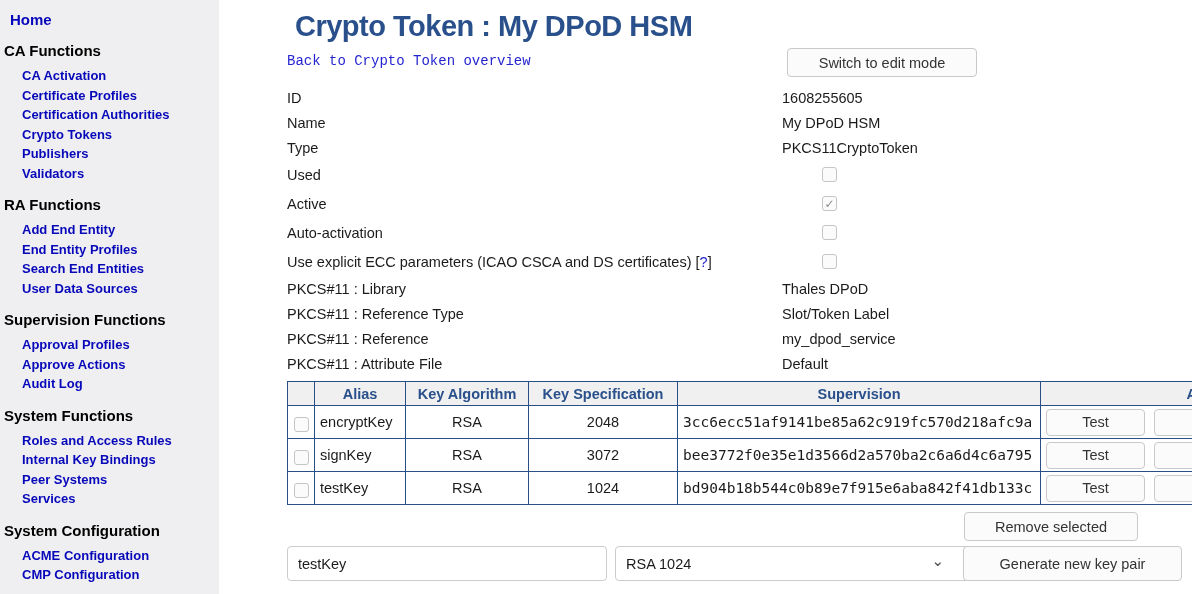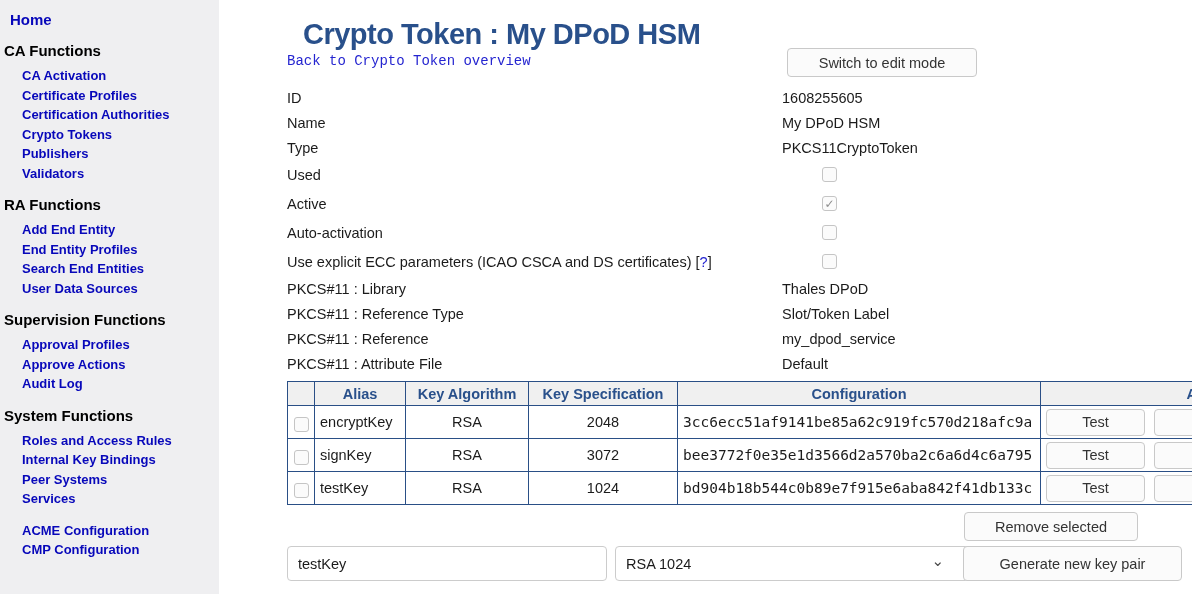--- a/index.html
+++ b/index.html
@@ -22,21 +22,21 @@
   }
   .home-link{display:block;margin:0 0 0 10px;font-size:15px;font-weight:bold;
     color:var(--navlink);text-decoration:none;line-height:19px;cursor:pointer;}
   .side-section{margin-top:12px;}
   .section-title{font-size:15px;font-weight:bold;color:#000;margin:0 0 5px 4px;line-height:20px;}
   .nav-item{display:block;margin-left:22px;font-size:13px;font-weight:bold;
     color:var(--navlink);text-decoration:none;line-height:19.5px;cursor:pointer;}
   
   .main{position:absolute;left:287px;top:0;width:905px;height:594px;}
   .page-title{
-    position:absolute;left:0;top:2px;margin:16px;font-size:29px;font-weight:bold;
+    position:absolute;left:0;top:2px;margin:8px;font-size:29px;font-weight:bold;
     color:var(--accent);letter-spacing:-0.5px;white-space:nowrap;
   }
   .back-link{
     position:absolute;left:0;top:53px;font-size:14px;color:var(--link);
     text-decoration:none;cursor:pointer;white-space:nowrap;font-family:Liberation Mono, monospace;
   }
   .btn{
     background:#fbfbfb;border:1px solid #c9c9c9;border-radius:4px;color:#333;
     font-family:"Liberation Sans","DejaVu Sans",sans-serif;font-size:14.5px;
     cursor:pointer;text-align:center;padding:0;
@@ -129,20 +129,21 @@
 
   <div class="side-section">
     <div class="section-title">System Functions</div>
     <a class="nav-item">Roles and Access Rules</a>
     <a class="nav-item">Internal Key Bindings</a>
     <a class="nav-item">Peer Systems</a>
     <a class="nav-item">Services</a>
   </div>
 
   <div class="side-section">
+    <div class="section-title">System Configuration</div>
     <a class="nav-item">ACME Configuration</a>
     <a class="nav-item">CMP Configuration</a>
 
   </div>
 </div>
 
 <div class="main">
   <h1 class="page-title">Crypto Token : My DPoD HSM</h1>
   <a class="back-link">Back to Crypto Token overview</a>
   <button class="btn edit-btn">Switch to edit mode</button>
@@ -202,21 +203,21 @@
       <col class="col-spec">
         <col class="col-skid">
         <col class="col-action">
     </colgroup>
     <thead>
       <tr>
         <th></th>
         <th>Alias</th>
         <th>Key Algorithm</th>
         <th>Key Specification</th>
-        <th>Configuration</th>
+        <th>Supervision</th>
         <th>Action</th>
       </tr>
     </thead>
     <tbody>
       <tr>
         <td class="td-cb"><span class="checkbox"></span></td>
         <td>encryptKey</td>
         <td class="td-center">RSA</td>
         <td class="td-center">2048</td>
         <td class="td-skid">3cc6ecc51af9141be85a62c919fc570d218afc9a</td>

